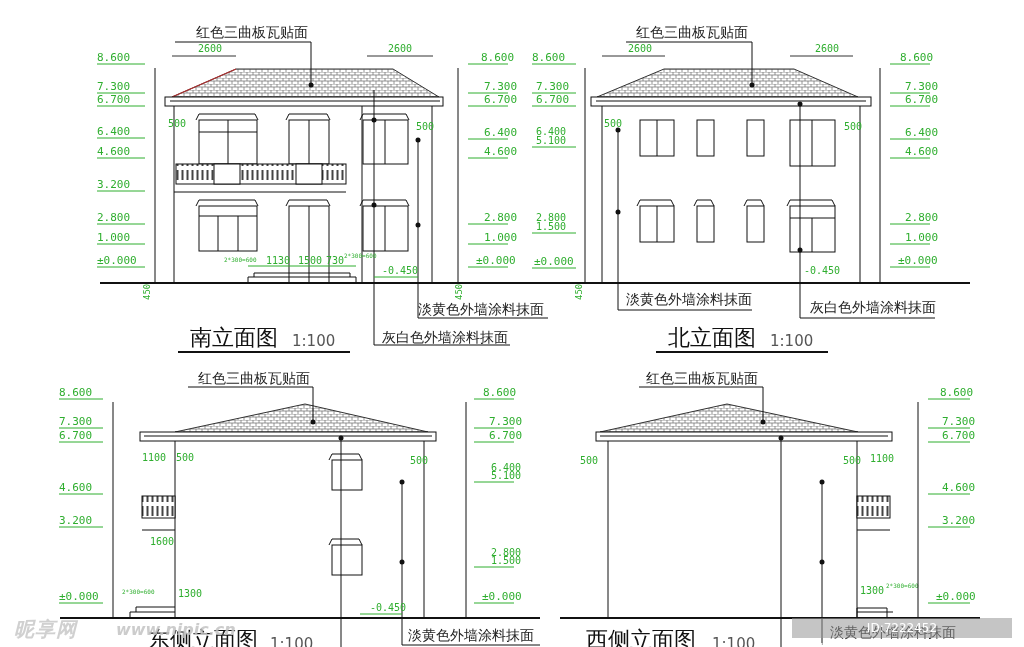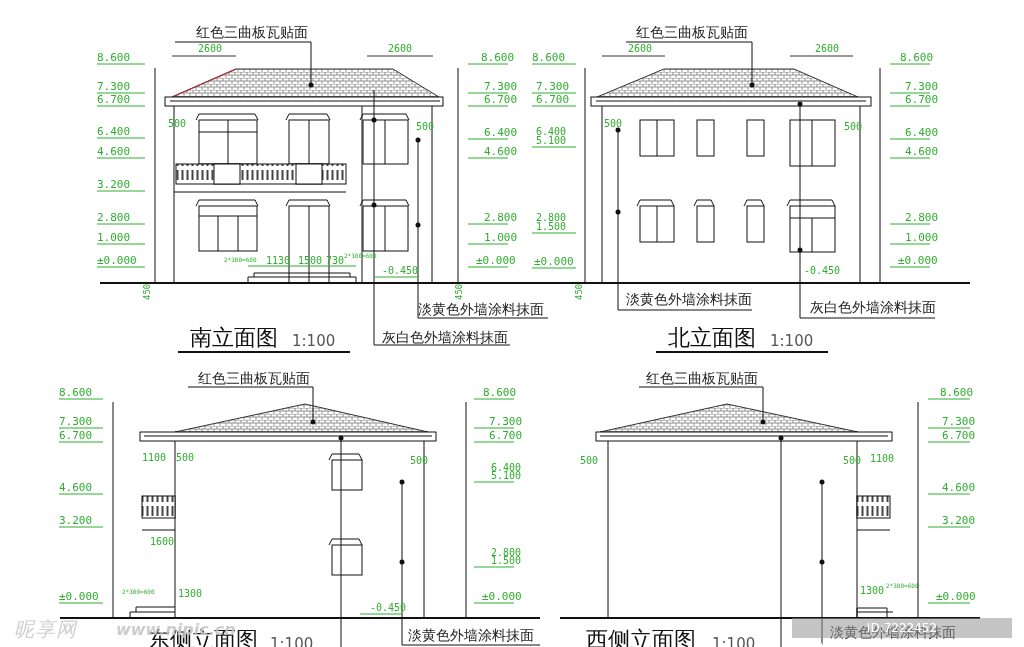--- a/index.html
+++ b/index.html
@@ -4,21 +4,21 @@
 <style>
   html,body{margin:0;padding:0;background:#fff;}
   body{width:1024px;height:647px;overflow:hidden;position:relative;font-family:"DejaVu Sans",sans-serif;}
   #stage{position:absolute;left:0;top:0;width:1024px;height:647px;}
   .g{fill:#2fae2f;font-family:"DejaVu Sans Mono",monospace;}
   .cn{font-family:"DejaVu Serif",serif;fill:#222;}
   .ln{stroke:#111;fill:none;}
   .gl{stroke:#2fae2f;fill:none;stroke-width:1;}
   .title{font-family:"DejaVu Serif",serif;fill:#111;font-size:22px;}
   .scale{font-family:"DejaVu Sans",sans-serif;fill:#555;font-size:15px;}
-  .wm{position:absolute;left:14px;top:616px;font-family:"DejaVu Sans",sans-serif;font-style:italic;font-weight:normal;font-size:20px;color:rgba(200,200,200,0.85);letter-spacing:1px;}
+  .wm{position:absolute;left:14px;top:616px;font-family:"DejaVu Sans",sans-serif;font-style:italic;font-weight:bold;font-size:20px;color:rgba(200,200,200,0.85);letter-spacing:1px;}
   .wm2{position:absolute;left:90px;top:620px;font-family:"DejaVu Sans",sans-serif;font-style:italic;font-weight:bold;font-size:16px;color:rgba(195,195,195,0.85);}
   .idbar{position:absolute;left:792px;top:618px;width:220px;height:20px;background:rgba(150,150,150,0.55);color:#fff;font-size:12px;line-height:20px;text-align:center;font-family:"DejaVu Sans",sans-serif;}
 </style>
 </head>
 <body>
 
 <svg id="stage" width="1024" height="647" viewBox="0 0 1024 647" xmlns="http://www.w3.org/2000/svg">
   <defs>
     <pattern id="tiles" width="6" height="6" patternUnits="userSpaceOnUse">
       <rect width="6" height="6" fill="#fff"></rect>

